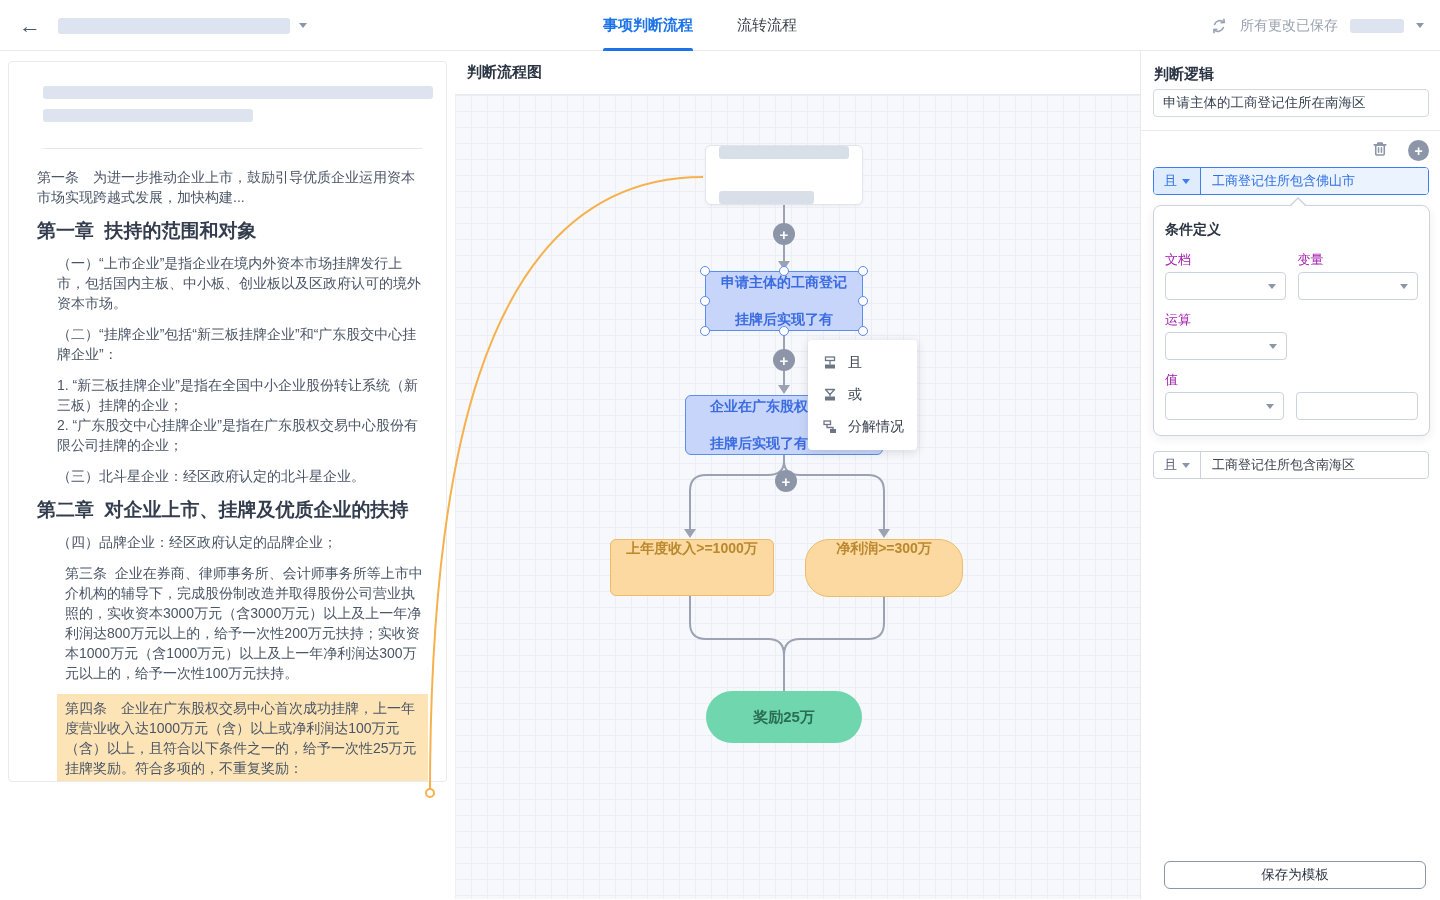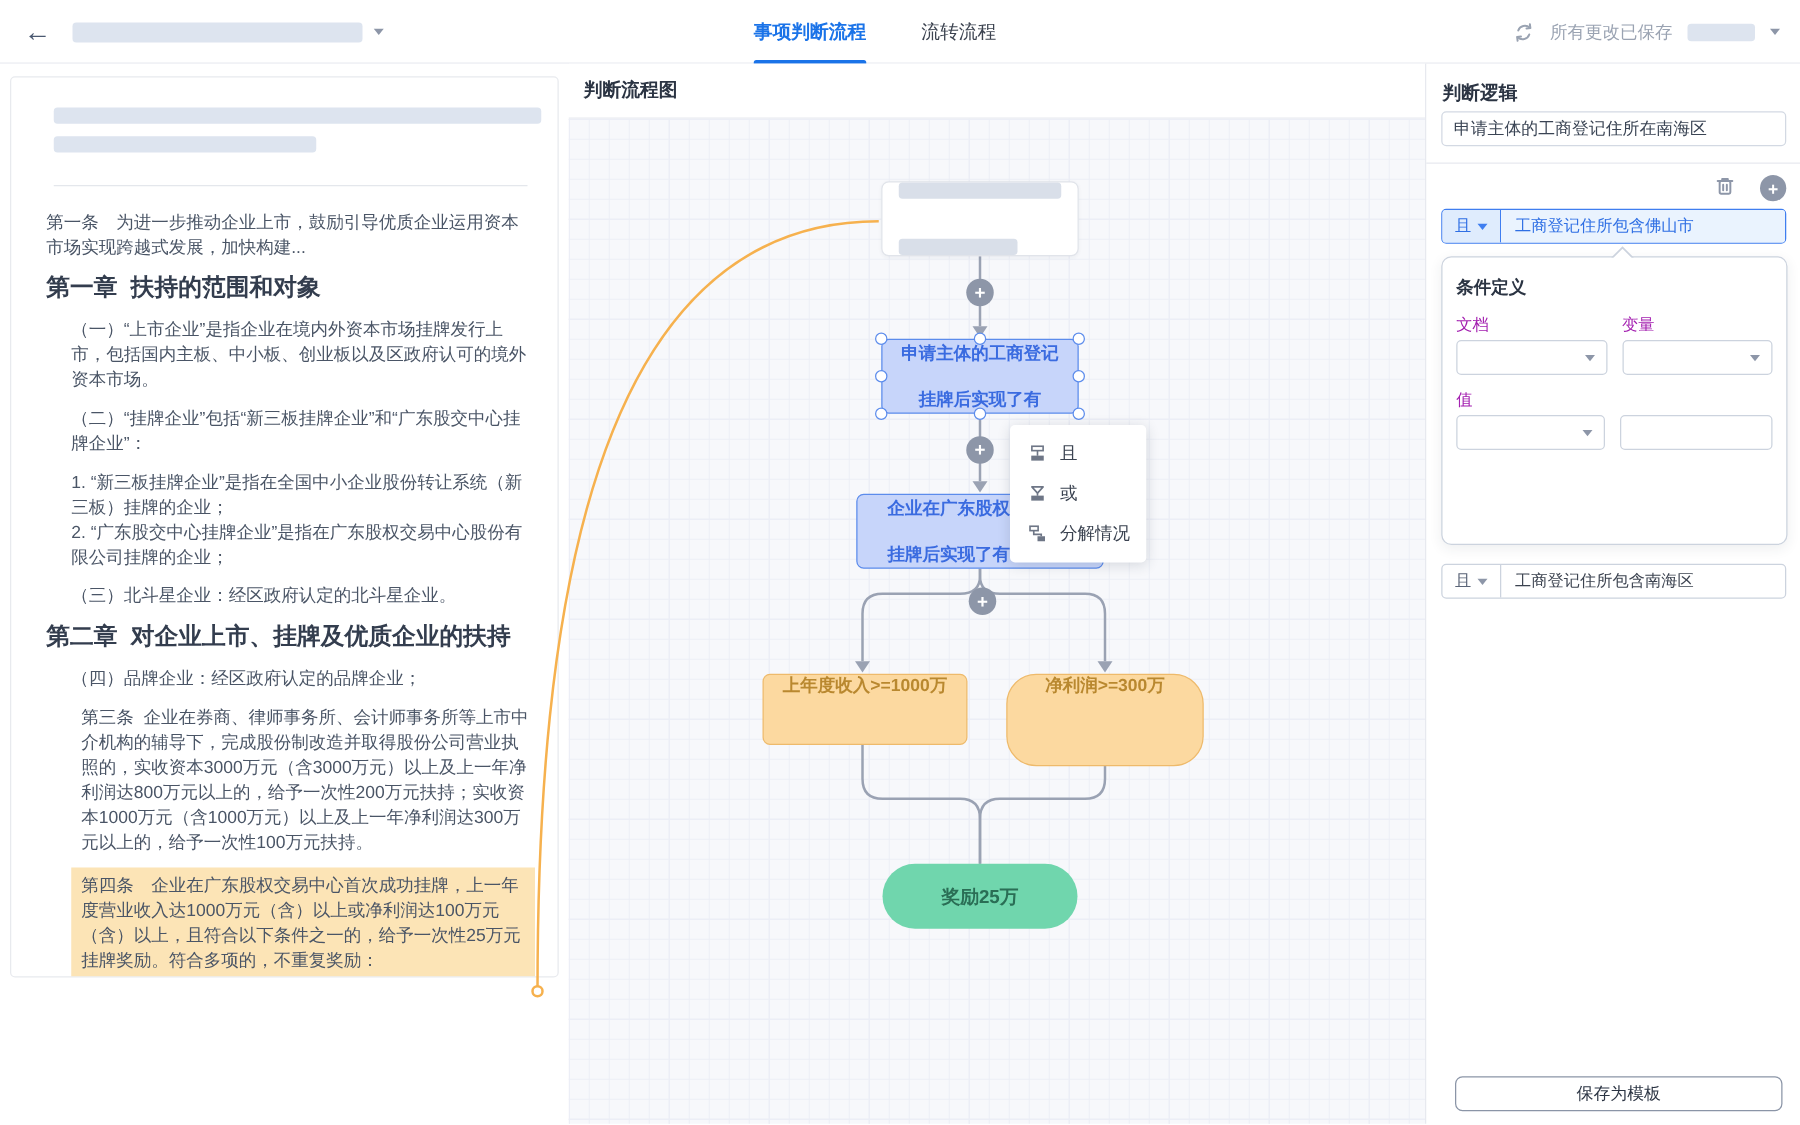--- a/index.html
+++ b/index.html
@@ -50,21 +50,21 @@
   .plus-btn { position:absolute; width:22px; height:22px; border-radius:50%; background:#8d96a8; color:#fff; font-size:15px; font-weight:bold; display:flex; align-items:center; justify-content:center; cursor:pointer; line-height:1; }
   .flow-node { position:absolute; border-radius:6px; display:flex; flex-direction:column; align-items:center; justify-content:space-between; font-size:14px; font-weight:600; }
   .node-skeleton { left:250px; top:50px; width:158px; height:60px; background:#fff; border:1px solid #e1e4ea; border-radius:6px; box-shadow:0 1px 3px rgba(40,50,70,.05); align-items:flex-start; padding-left:13px; }
   .node-skeleton .skel { background:#d9dfe9; }
   .node-blue { background:#c7d5fa; border:1.5px solid #5c8cec; color:#3a6be0; line-height:21px; }
   #node-cond1 { left:250px; top:176px; width:158px; height:60px; }
   #node-cond2 { left:230px; top:300px; width:198px; height:60px; align-items:flex-start; padding-left:24px; }
   .handle { position:absolute; width:10px; height:10px; border-radius:50%; background:#fff; border:1.5px solid #5c8cec; z-index:5; }
   .node-orange { background:#fcd9a0; border:1px solid #eeba6b; color:#b9882f; }
   #node-branch-left { left:155px; top:444px; width:164px; height:57px; }
-  #node-branch-right { left:350px; top:444px; width:158px; height:74px;border-radius:24px; }
+  #node-branch-right { left:350px; top:444px; width:158px; height:58px;border-radius:24px; }
   .node-green { left:251px; top:596px; width:156px; height:52px; border-radius:26px; background:#70d6ad; border:none; color:#2a6e55; font-size:15px; position:absolute; display:flex; align-items:center; justify-content:center; font-weight:600; }
 
   .context-menu { position:absolute; left:353px; top:245px; width:109px; background:#fff; border-radius:4px; box-shadow:0 2px 10px rgba(40,50,70,.16); padding:7px 0; z-index:20; }
   .menu-item { height:32px; display:flex; align-items:center; gap:10px; padding-left:14px; font-size:14px; color:#3b4351; cursor:pointer; }
   .menu-icon { width:16px; height:16px; display:flex; }
 
   .curve-overlay { position:absolute; left:0; top:0; width:1440px; height:900px; pointer-events:none; z-index:40; }
 
   
   .right-panel { width:300px; background:#fff; border-left:1px solid #e7e9ef; position:relative; }
@@ -274,20 +274,26 @@
               <span class="caret"></span>
             </div>
         </div>
         <div class="pop-col">
           <div class="pop-label">变量</div>
           <div class="pop-select">
               <span class="caret"></span>
             </div>
         </div>
       </div>
+      <div class="pop-row">
+        <div class="pop-label">运算</div>
+        <div class="pop-select pop-col">
+            <span class="caret"></span>
+          </div>
+      </div>
       <div>
         <div class="pop-label">值</div>
         <div class="pop-grid">
           <div class="pop-select pop-col">
               <span class="caret"></span>
             </div>
           <input class="pop-input" style="">
         </div>
       </div>
     </div>

